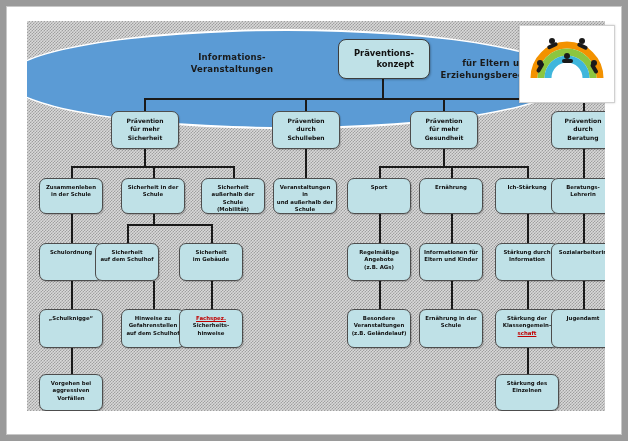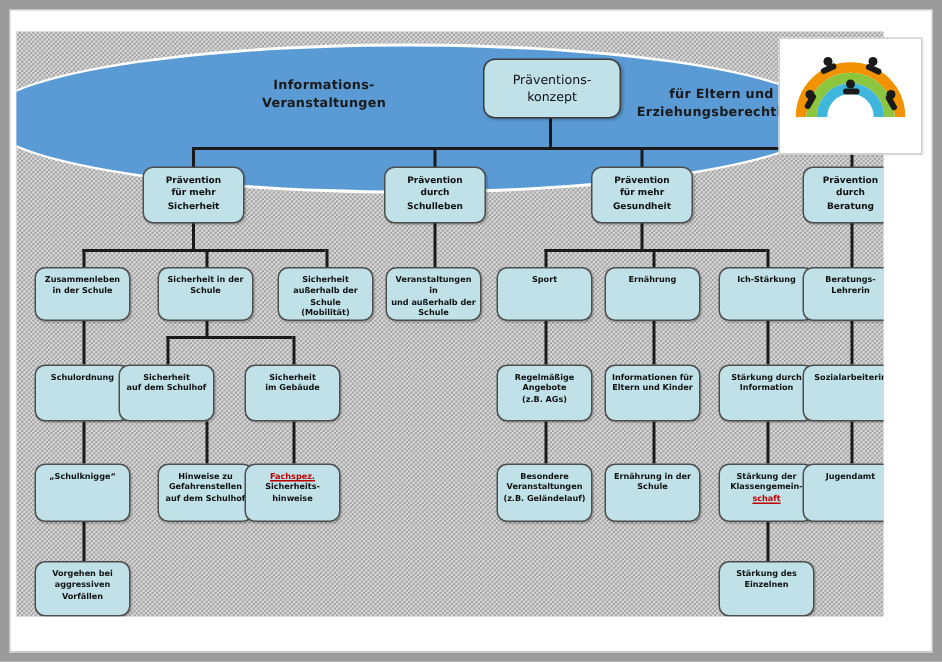--- a/index.html
+++ b/index.html
@@ -10,21 +10,21 @@
     overflow:hidden;
   }
   #page{
     position:absolute;left:6px;top:6px;width:616px;height:429px;
     background:#ffffff;
     box-sizing:border-box;
     border:1px solid #c8c8c8;
   }
   
   #canvas{
-    position:absolute;left:4px;top:14px;width:578px;height:390px;
+    position:absolute;left:20px;top:14px;width:578px;height:390px;
     background-color:#d9d9d9;
     background-image:
       linear-gradient(45deg,#9f9f9f 25%,transparent 25%,transparent 75%,#9f9f9f 75%),
       linear-gradient(45deg,#9f9f9f 25%,transparent 25%,transparent 75%,#9f9f9f 75%);
     background-size:3px 3px;
     background-position:0 0,1.5px 1.5px;
     overflow:hidden;
   }
   
   #banner{
@@ -75,22 +75,22 @@
   }
   .node.lvl1 span{font-size:6px;line-height:8.4px;}
   
   #title-box{
     position:absolute;left:311px;top:18px;width:90px;height:38px;
     background:#bfe1e7;border:1.3px solid #3d3d3d;border-radius:8px;
     z-index:8;display:flex;align-items:center;justify-content:center;
     box-shadow:1px 1px 2px rgba(0,0,0,.25);
   }
   #title-box span{
-    font-size:8.4px;line-height:11px;font-weight:400;color:#111;
-    text-align:center;white-space:pre-line;
+    font-size:8.4px;line-height:11px;font-weight:700;color:#111;
+    text-align:right;white-space:pre-line;
   }
   
   #logo{
     position:absolute;left:512px;top:18px;width:94px;height:76px;
     background:#ffffff;border:1px solid #d0d0d0;z-index:20;
     box-shadow:0 0 2px rgba(0,0,0,.2);
   }
   #logo .lg-txt{
     position:absolute;left:0;right:0;bottom:5px;text-align:center;
     font-size:7px;line-height:9px;font-weight:700;color:#2b2b2b;

